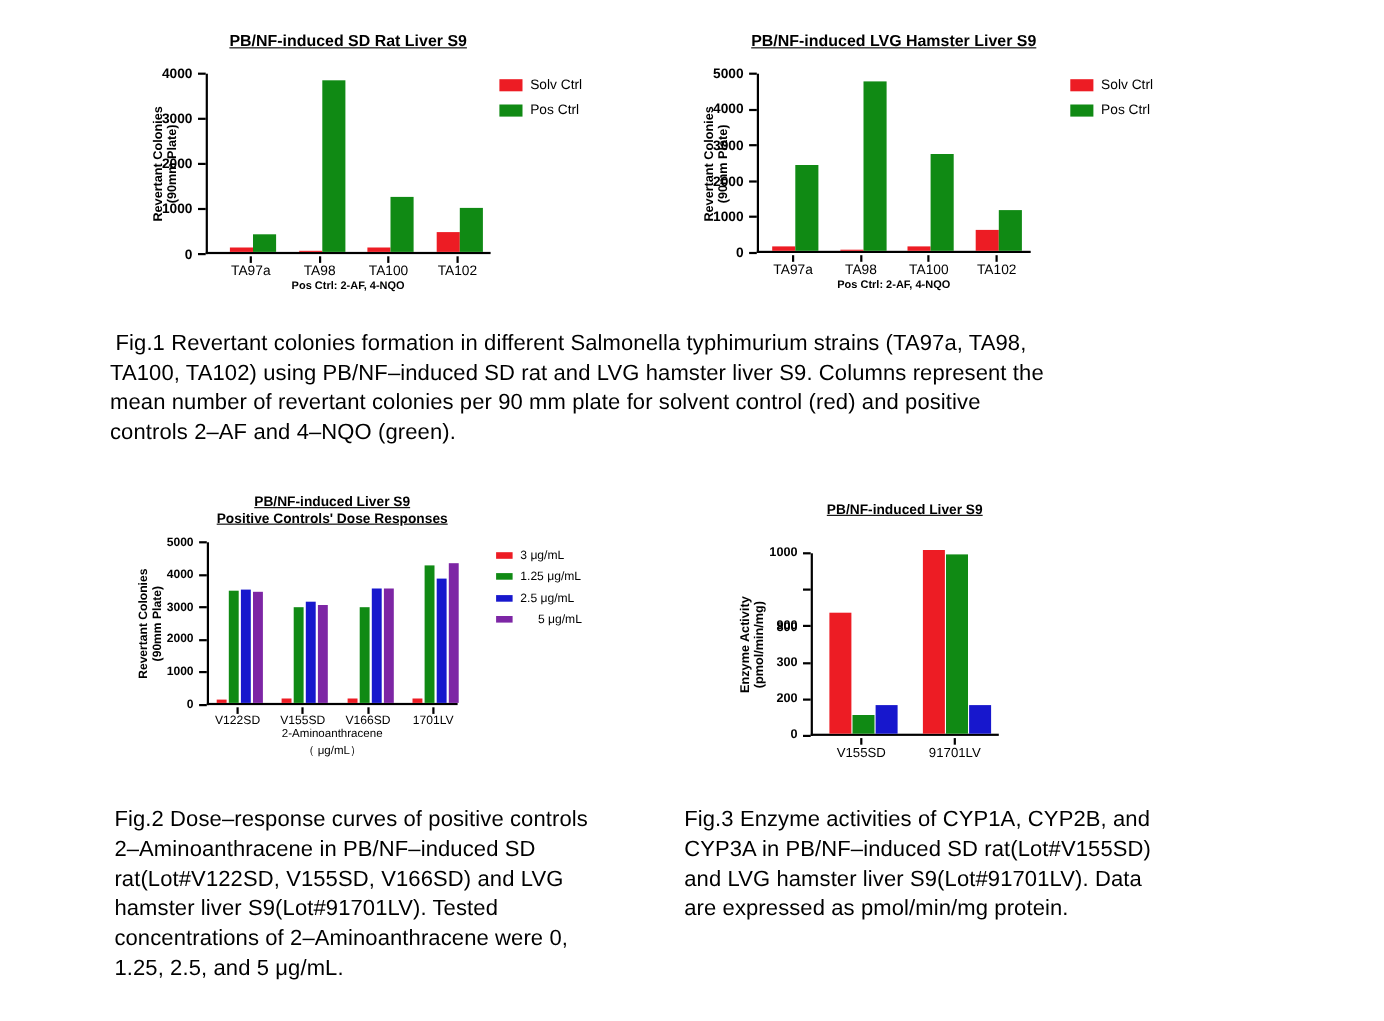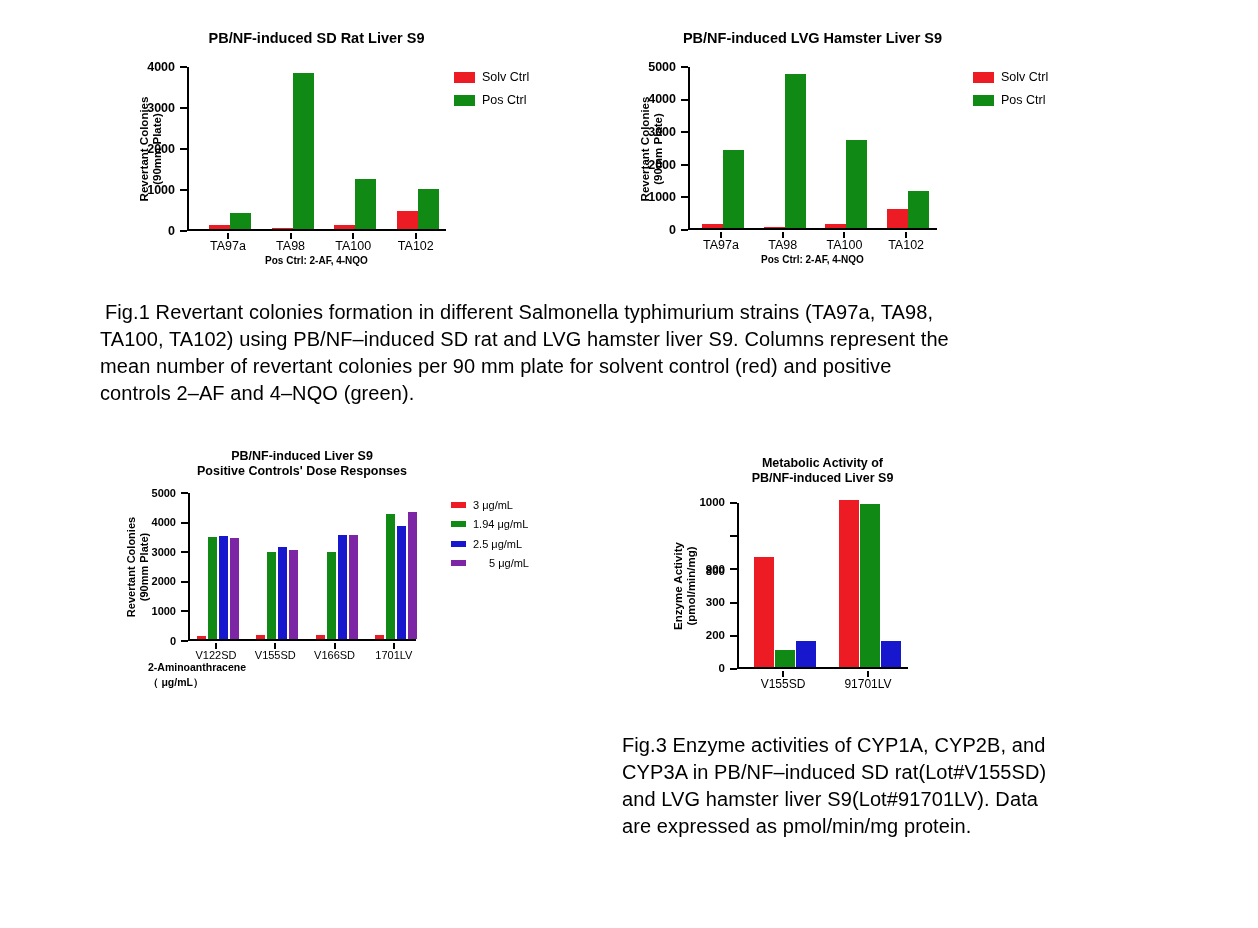--- a/index.html
+++ b/index.html
@@ -1,29 +1,29 @@
 <!DOCTYPE html>
 <html><head>
 <meta charset="utf-8">
 <style>
   * { margin:0; padding:0; box-sizing:border-box; }
   html,body { width:1258px; height:928px; background:#ffffff;
               font-family:"Liberation Sans", sans-serif; color:#000; }
   .page { position:absolute; left:0; top:0; width:1258px; height:928px; background:#fff; }
   .chart { position:absolute; }
   .ctitle { position:absolute; font-weight:bold; text-align:center; color:#000; }
-  .ctitle div { position:static; }
+  .ctitle div { position:static;text-decoration:underline; }
   .plot { position:absolute; border-left:2px solid #000; border-bottom:2px solid #000; }
   .bar { position:absolute; bottom:0; }
   .ytick { position:absolute; width:7px; height:2px; background:#000; }
   .xtick { position:absolute; width:2px; height:6px; background:#000; }
   .yticklab { position:absolute; text-align:right; font-weight:bold; line-height:1; }
   .xticklab { position:absolute; text-align:center; font-weight:normal; line-height:1; }
   .sublab { position:absolute; text-align:center; font-weight:bold; line-height:1; }
-  .xaxislab { position:absolute; font-weight:bold; }
+  .xaxislab { position:absolute; text-align:center; font-weight:normal; }
   .xaxislab div { position:static; }
   .yaxislab { position:absolute; text-align:center; font-weight:bold;
               transform:translate(-50%,-50%) rotate(-90deg); }
   .yaxislab div { position:static; }
   .legend { position:absolute; }
   .litem { position:absolute; left:0; display:flex; align-items:center; white-space:nowrap; }
   .lswatch { display:inline-block; flex:0 0 auto; }
   .llabel { display:inline-block; color:#000; font-weight:normal; }
   .caption { position:absolute; white-space:pre-line; font-size:20px; line-height:27px;
              letter-spacing:0.1px; color:#000; }
@@ -188,35 +188,34 @@
         <div>Revertant Colonies</div>
         <div>(90mm Plate)</div>
       </div>
       <div class="legend" style="left: 331px; top: 59px; width: 147px; height: 83.2px;">
         <div class="litem" style="top: 0px; gap: 7px;">
           <span class="lswatch" style="width: 15px; height: 6px; background: rgb(237, 28, 36);"></span>
           <span class="llabel" style="font-size: 11px;">3 μg/mL</span>
         </div>
         <div class="litem" style="top: 19.3px; gap: 7px;">
           <span class="lswatch" style="width: 15px; height: 6px; background: rgb(16, 138, 20);"></span>
-          <span class="llabel" style="font-size: 11px;">1.94 μg/mL</span>
+          <span class="llabel" style="font-size: 11px;">1.25 μg/mL</span>
         </div>
         <div class="litem" style="top: 38.6px; gap: 7px;">
           <span class="lswatch" style="width: 15px; height: 6px; background: rgb(23, 23, 205);"></span>
           <span class="llabel" style="font-size: 11px;">2.5 μg/mL</span>
         </div>
         <div class="litem" style="top: 57.9px; gap: 23px;">
           <span class="lswatch" style="width: 15px; height: 6px; background: rgb(125, 38, 165);"></span>
           <span class="llabel" style="font-size: 11px;">5 μg/mL</span>
         </div>
       </div>
     </section>
   <section class="chart" style="left: 650px; top: 440px; width: 478px; height: 262px;">
       <div class="ctitle" style="left: 7px; top: 16px; width: 331px; font-size: 12.5px; line-height: 15px;">
-        <div>Metabolic Activity of</div>
         <div>PB/NF-induced Liver S9</div>
       </div>
       <div class="plot" style="left: 87px; top: 63px; width: 171px; height: 166px;">
         <div class="bar" style="left: 15px; width: 20px; height: 110.39px; background: rgb(237, 28, 36);"></div>
         <div class="bar" style="left: 36px; width: 20px; height: 17.43px; background: rgb(16, 138, 20);"></div>
         <div class="bar" style="left: 57px; width: 20px; height: 25.73px; background: rgb(23, 23, 205);"></div>
         <div class="bar" style="left: 100px; width: 20px; height: 166.83px; background: rgb(237, 28, 36);"></div>
         <div class="bar" style="left: 121px; width: 20px; height: 163.51px; background: rgb(16, 138, 20);"></div>
         <div class="bar" style="left: 142px; width: 20px; height: 25.73px; background: rgb(23, 23, 205);"></div>
       </div>
@@ -234,17 +233,23 @@
       <div class="yticklab" style="left: 31px; top: 57.25px; width: 44px; font-size: 11.5px;">1000</div>
       <div class="xtick" style="left: 132px; top: 231px;"></div>
       <div class="xticklab" style="left: 88px; top: 238px; width: 90px; font-size: 12px;">V155SD</div>
       <div class="xtick" style="left: 217px; top: 231px;"></div>
       <div class="xticklab" style="left: 173px; top: 238px; width: 90px; font-size: 12px;">91701LV</div>
       <div class="yaxislab" style="left: 35px; top: 146px; width: 246px; font-size: 11.5px; line-height: 13px;">
         <div>Enzyme Activity</div>
         <div>(pmol/min/mg)</div>
       </div>
     </section>
+  <p class="caption cap-fig2">Fig.2 Dose–response curves of positive controls
+2–Aminoanthracene in PB/NF–induced SD
+rat(Lot#V122SD, V155SD, V166SD) and LVG
+hamster liver S9(Lot#91701LV). Tested
+concentrations of 2–Aminoanthracene were 0,
+1.25, 2.5, and 5 μg/mL.</p>
   <p class="caption cap-fig3">Fig.3 Enzyme activities of CYP1A, CYP2B, and
 CYP3A in PB/NF–induced SD rat(Lot#V155SD)
 and LVG hamster liver S9(Lot#91701LV). Data
 are expressed as pmol/min/mg protein.</p>
 </div>
 
 </body></html>

